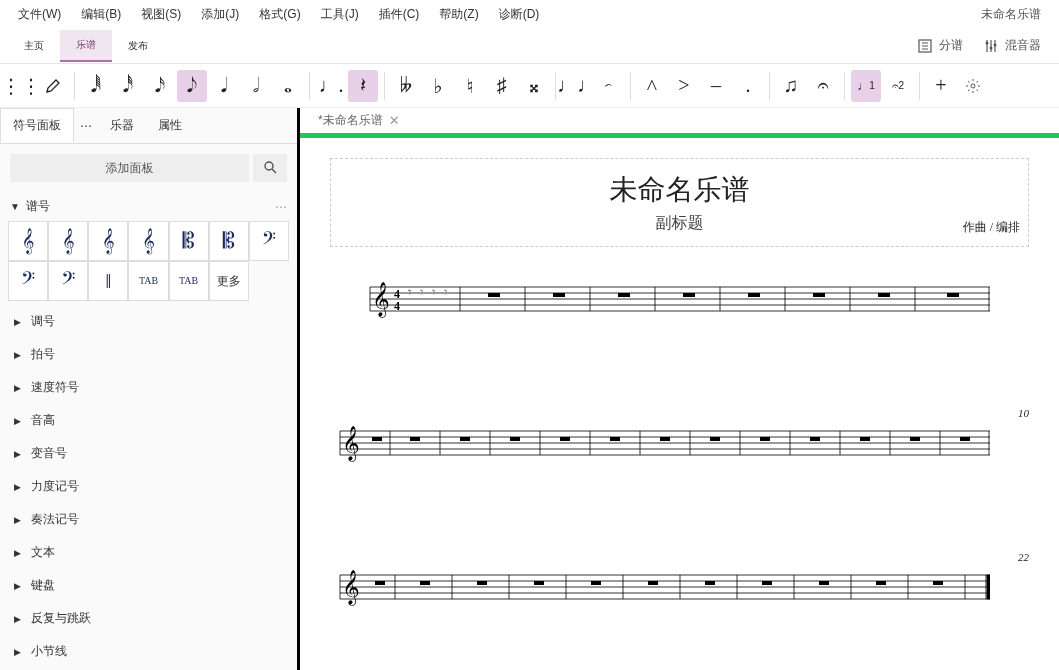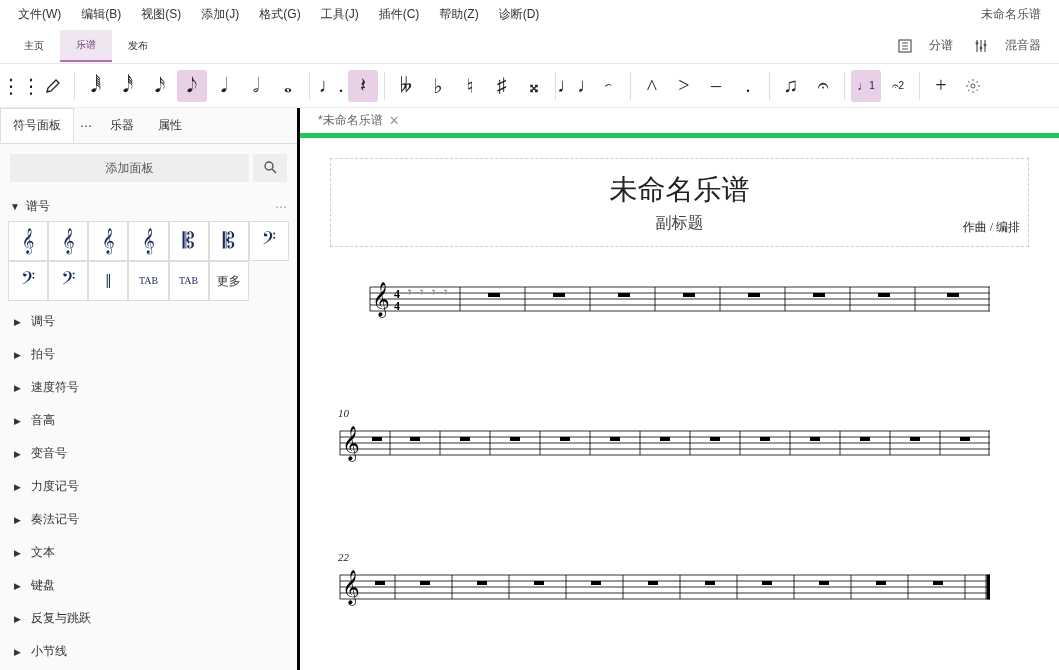--- a/index.html
+++ b/index.html
@@ -7,21 +7,21 @@
 
 .menu-bar { display: flex; align-items: center; height: 28px; padding: 8px 8px; background: #fff; }
 .menu-bar .menu-item { padding: 4px 10px; cursor: pointer; color: #333; }
 .menu-bar .spacer { flex: 1; }
 .menu-bar .doc-title { color: #555; padding-right: 10px; }
 
 .tab-row { display: flex; align-items: center; height: 36px; padding: 0 8px; background: #fff; border-bottom: 1px solid #e5e5e5; }
 .tab-row .tab { padding: 8px 16px; cursor: pointer; color: #333; font-size: 10px; }
 .tab-row .tab.active { background: #f0e6f0; border-bottom: 2px solid #b768b7; color: #7a3e7a; }
 .tab-row .spacer { flex: 1; }
-.tab-row .right-btn { display: flex; align-items: center; gap: 16px; padding: 6px 10px; cursor: pointer; color: #555; }
+.tab-row .right-btn { display: flex; align-items: center; gap: 6px; padding: 6px 10px; cursor: pointer; color: #555; }
 
 .toolbar { display: flex; align-items: center; height: 44px; padding: 0 6px; background: #fff; border-bottom: 1px solid #eee; gap: 2px; }
 .toolbar .tool { width: 30px; height: 32px; display: flex; align-items: center; justify-content: center; cursor: pointer; border-radius: 3px; font-family: serif; font-size: 20px; color: #222; }
 .toolbar .tool.active { background: #e8d0e8; }
 .toolbar .sep { width: 1px; height: 28px; background: #ddd; margin: 0 4px; }
 
 .main { display: flex; height: calc(100% - 108px); }
 
 .sidebar { width: 300px; border-right: 3px solid #000000; display: flex; flex-direction: column; background: #fafafa; }
 .sidebar-tabs { display: flex; height: 36px; border-bottom: 1px solid #ddd; align-items: center; }
@@ -50,21 +50,21 @@
 .doc-tab { display: flex; align-items: center; gap: 6px; padding: 4px 10px; font-size: 12px; color: #666; }
 .doc-tab .close { cursor: pointer; color: #999; font-size: 13px; }
 
 .score-area { flex: 1; padding: 20px 30px; background: #fff; overflow: auto; }
 .score-title-block { border: 1px dashed #ccc; padding: 12px; margin-bottom: 30px; text-align: center; position: relative; }
 .score-title { font-family: serif; font-size: 28px; color: #222; }
 .score-subtitle { font-family: serif; font-size: 16px; color: #444; margin-top: 4px; }
 .composer { font-family: serif; font-size: 12px; color: #222; position: absolute; right: 8px; bottom: 10px; }
 
 .staff-system { margin-bottom: 80px; position: relative; }
-.staff-system .measure-num { font-family: serif; font-style: italic; font-size: 11px; color: #222; margin-bottom: 2px; margin-left: 8px; }
+.staff-system .measure-num { font-family: serif; font-style: italic; font-size: 11px; color: #222; margin-bottom: 2px; margin-left: 8px; text-align: right; }
 .staff-svg { display: block; }
 
 .icon-svg { width: 16px; height: 16px; }
 </style>
 </head>
 <body>
 
 <div class="menu-bar">
   <div class="menu-item">文件(W)</div>
   <div class="menu-item">编辑(B)</div>

